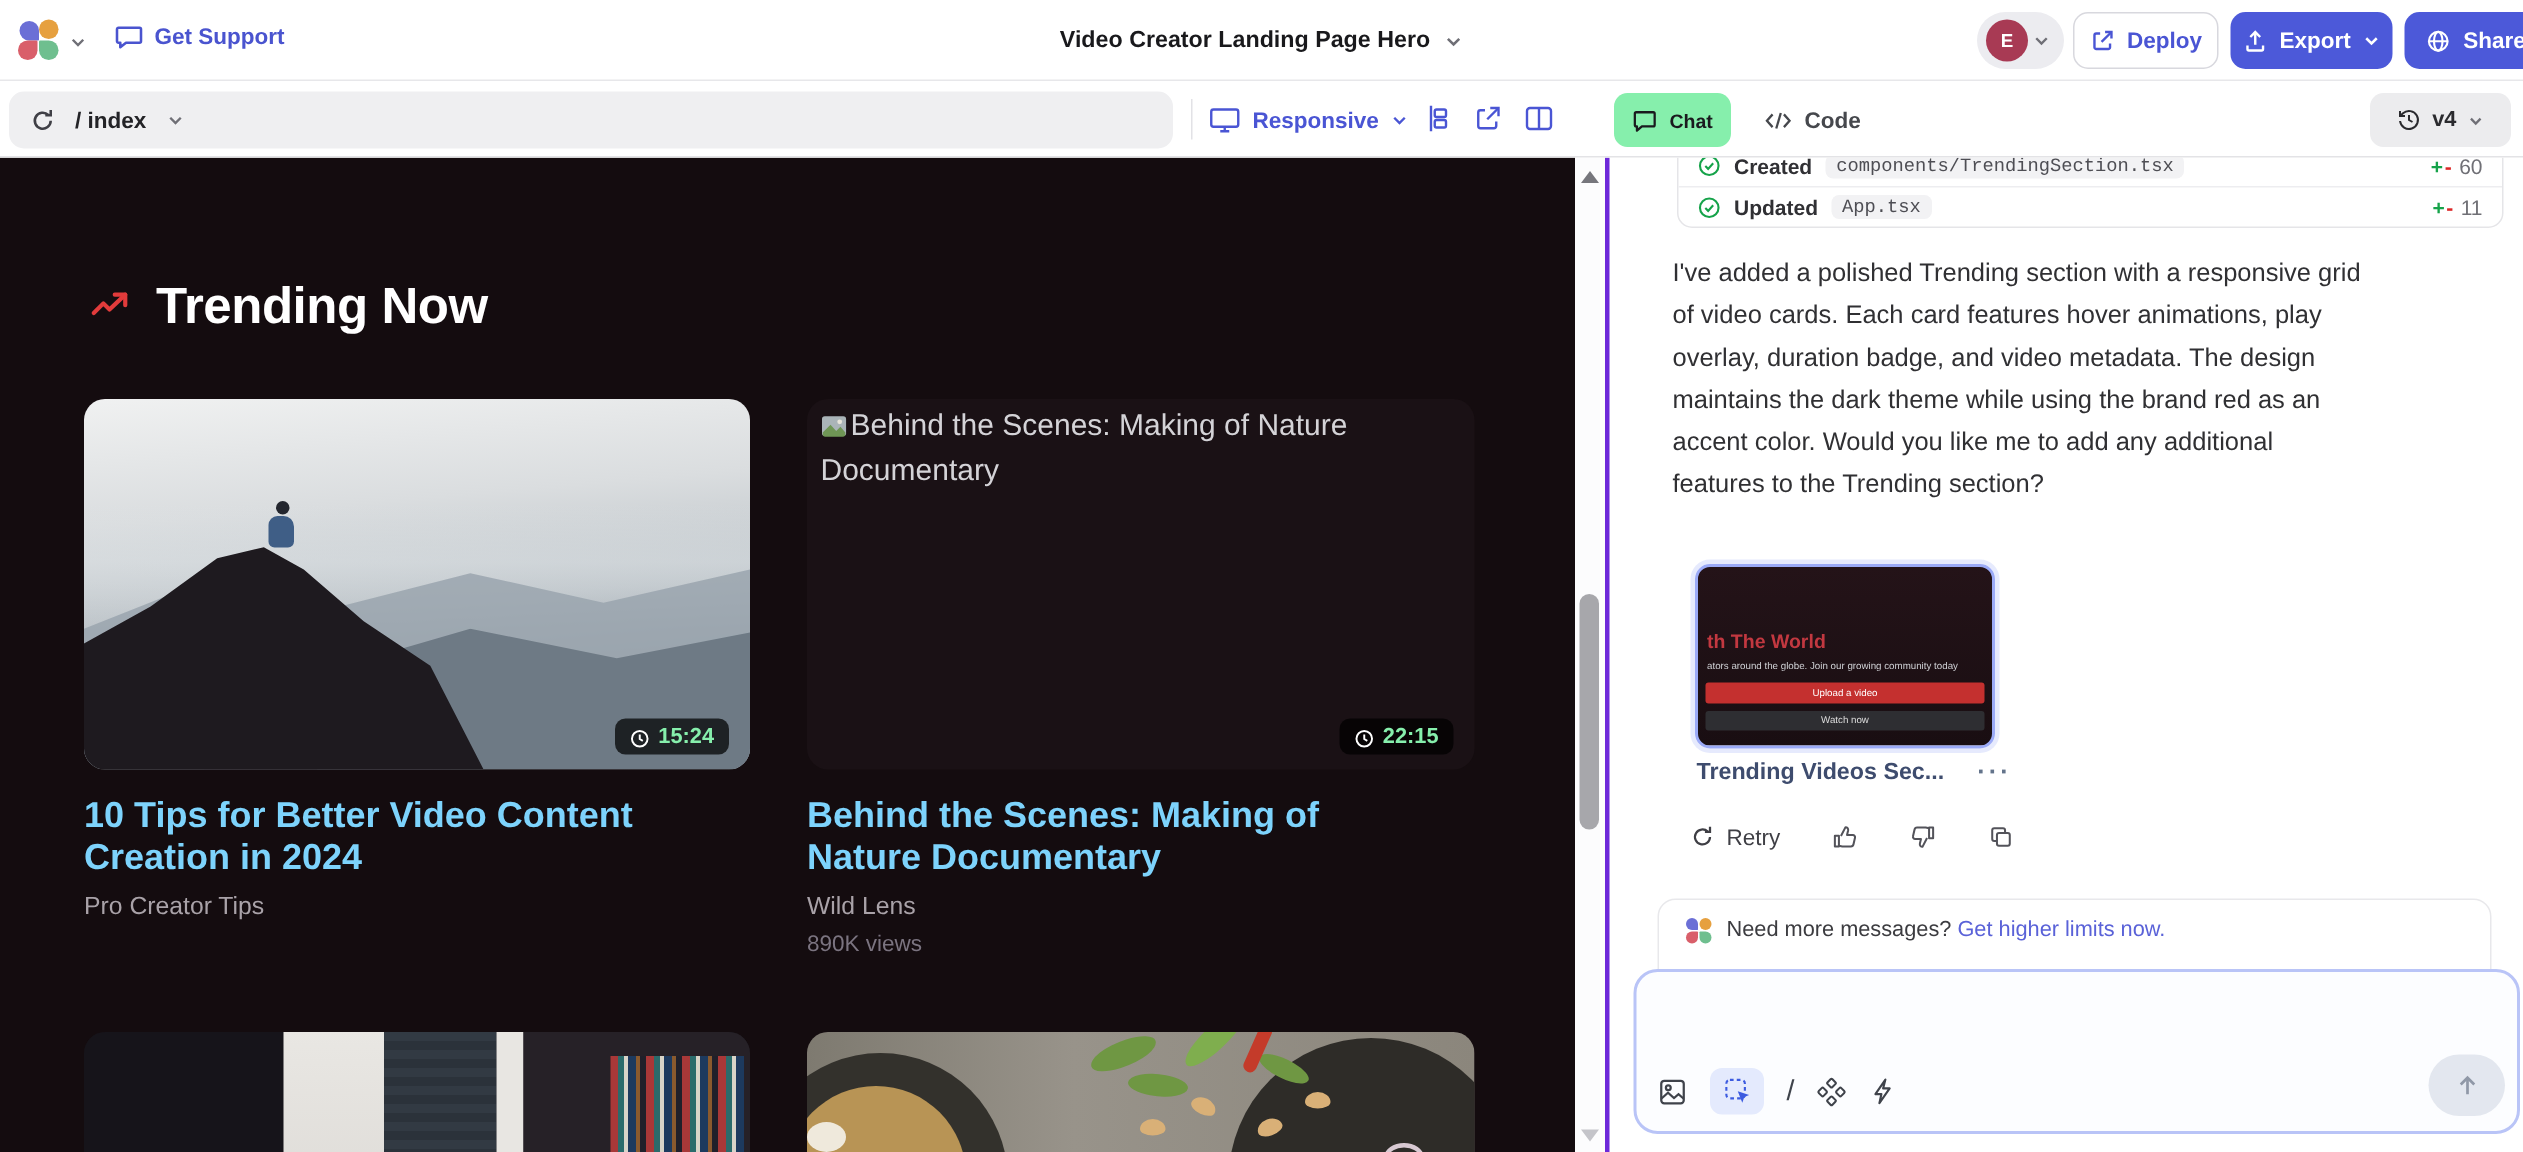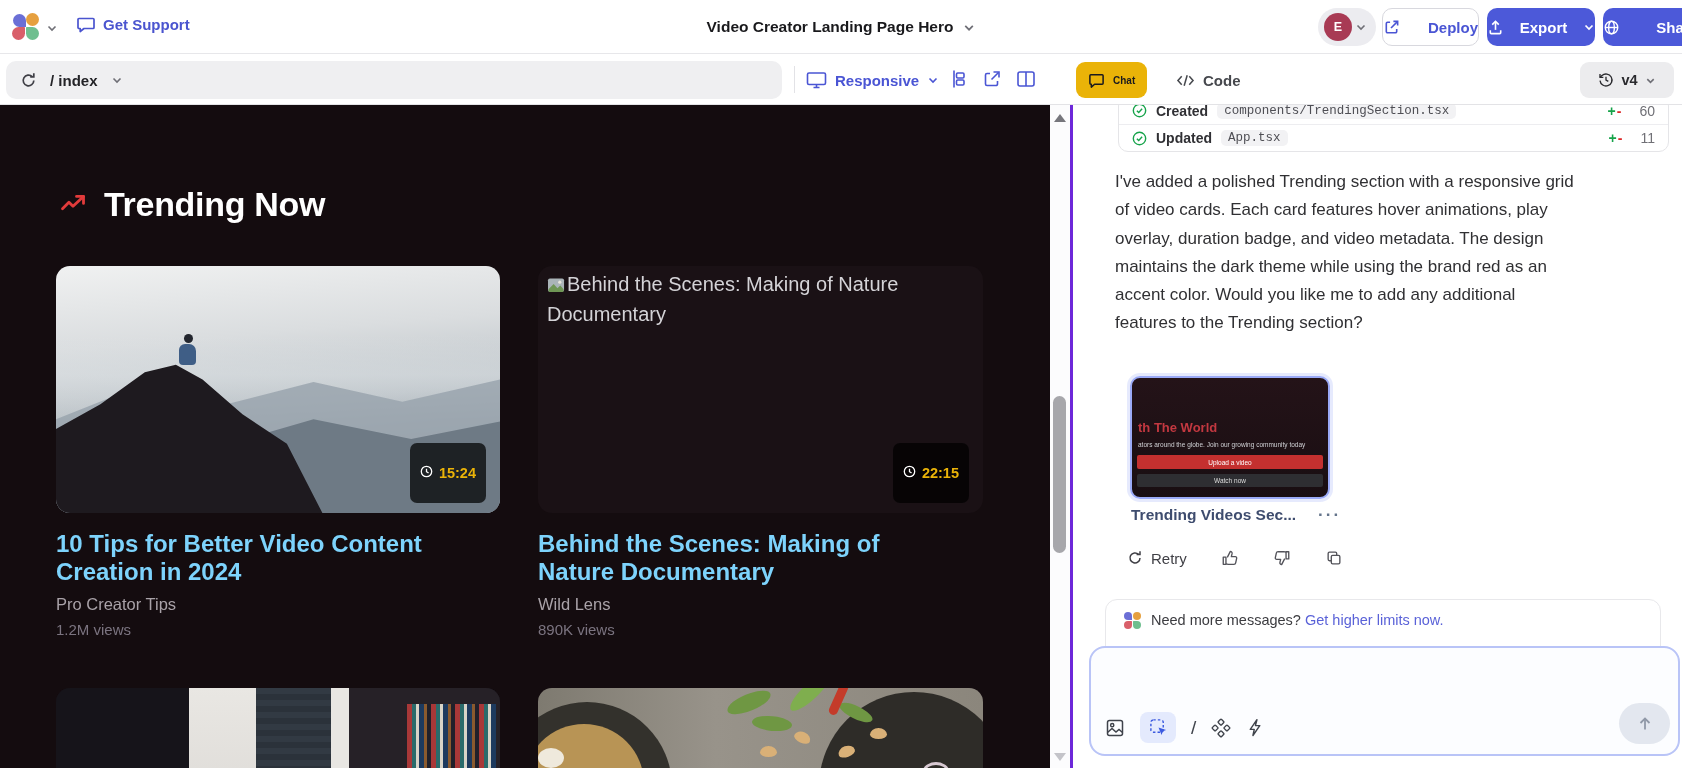--- a/index.html
+++ b/index.html
@@ -15,42 +15,42 @@
   .lg1 { left:1px; top:1px; background:#6b6fd6; border-radius:50% 50% 4% 50%; }
   .lg2 { left:14px; top:0; background:#e6a03f; border-radius:50%; }
   .lg3 { left:0; top:14px; background:#d95f6a; border-radius:50% 6% 50% 50%; }
   .lg4 { left:14px; top:14px; background:#6fbf8f; border-radius:6% 50% 50% 50%; }
   .chev { color:#6f6f76; }
   .support { position:absolute; left:76px; top:14px; display:flex; align-items:center; gap:7px; color:#4a54cf; font-size:15px; font-weight:600; cursor:pointer; }
   .titlegrp { position:absolute; left:50%; top:0; height:54px; transform:translateX(-50%); display:flex; align-items:center; gap:9px; }
   .ptitle { font-size:15.5px; font-weight:700; color:#19191c; }
   .avpill { position:absolute; left:1318px; top:8px; width:58px; height:38px; background:#ececf0; border-radius:19px; display:flex; align-items:center; padding:0 6px; gap:3px; cursor:pointer; }
   .avatar { width:28px; height:28px; border-radius:50%; background:#a83a54; color:#fff; font-size:12.5px; font-weight:700; display:flex; align-items:center; justify-content:center; }
-  .btn { position:absolute; top:8px; height:38px; border-radius:10px; display:flex; align-items:center; justify-content:space-between; gap:8px; font-size:15px; font-weight:600; cursor:pointer; }
+  .btn { position:absolute; top:8px; height:38px; border-radius:10px; display:flex; align-items:center; justify-content:center; gap:8px; font-size:15px; font-weight:600; cursor:pointer; }
   .btn-outline { background:#fff; border:1px solid #d8d8de; color:#4a55d4; }
   .btn-fill { background:#4c59d9; color:#ffffff; }
 
   
   .toolbar { position:absolute; left:0; top:54px; width:1682px; height:51px; background:#fff; border-bottom:1px solid #e3e3e6; z-index:4; }
   .urlbar { position:absolute; left:6px; top:7px; width:776px; height:38px; background:#efeff1; border-radius:10px; display:flex; align-items:center; padding:0 14px; gap:13px; cursor:text; }
   .urlpath { font-size:15px; font-weight:700; color:#232327; }
   .vdiv { position:absolute; top:12px; width:1px; height:27px; background:#e2e2e6; }
   .respgrp { position:absolute; left:806px; top:8px; display:flex; align-items:center; gap:8px; color:#4a55d4; font-size:15px; font-weight:600; height:36px; cursor:pointer; }
   .tico { position:absolute; top:15px; color:#4a55d4; cursor:pointer; }
   .tabpill { position:absolute; top:8px; height:36px; border-radius:9px; display:flex; align-items:center; gap:8px; padding:0 12px; cursor:pointer; }
-  .tab-active { background:#eab308; color:#1a1a1e; font-size:10px; font-weight:700; }
+  .tab-active { background:#86efac; color:#1a1a1e; font-size:13px; font-weight:700; }
   .tab-idle { color:#46484d; font-size:15px; font-weight:700;align-items:center; }
   .verpill { position:absolute; left:1580px; top:8px; width:94px; height:36px; background:#ececee; border-radius:9px; display:flex; align-items:center; justify-content:center; gap:7px; color:#2a2a2e; font-size:14.5px; font-weight:700; cursor:pointer; }
 
   
   .preview { position:absolute; left:0; top:105px; width:1050px; height:725px; background:#140c0f; overflow:hidden; }
   .trhead { position:absolute; left:58px; top:76px; display:flex; align-items:center; gap:16px; height:46px; }
   .trtitle { color:#fff; font-size:34px; font-weight:700; letter-spacing:-.3px; }
   .thumb { position:absolute; width:444px; height:247px; border-radius:14px; overflow:hidden; background:#1a1115; cursor:pointer; }
-  .badge { position:absolute; right:14px; bottom:10px; background:rgba(0,0,0,.72); border-radius:7px; padding:22px 10px; display:flex; align-items:flex-start; gap:6px; color:#eab308; font-size:14.5px; font-weight:600; }
+  .badge { position:absolute; right:14px; bottom:10px; background:rgba(0,0,0,.72); border-radius:7px; padding:4px 10px; display:flex; align-items:flex-end; gap:6px; color:#86efac; font-size:14.5px; font-weight:600; }
   .meta { position:absolute; width:440px; }
   .vtitle { color:#7dd3fc; font-size:24px; font-weight:700; line-height:28px; }
   .vchan { color:#a9a2a8; font-size:16.5px; margin-top:9px; }
   .vviews { color:#7b7480; font-size:15px; margin-top:7px; }
   .altrow { position:absolute; left:9px; top:4px; width:370px; color:#d4d3d7; font-size:20px; line-height:29.5px; }
   .altrow svg { display:inline-block; vertical-align:-3px; margin-right:1px; }
   
   .ph { position:absolute; inset:0; }
   .ph-sky { background:linear-gradient(175deg,#f0f1f1 0%,#dadddf 30%,#bcc3c8 55%,#98a1a9 75%,#7e8790 100%); }
   .ph-ridge1 { background:#9aa5ae; clip-path:polygon(0 62%,14% 52%,34% 58%,58% 47%,78% 55%,100% 46%,100% 100%,0 100%); opacity:.85; }
@@ -87,21 +87,21 @@
   
   .chat { position:absolute; left:1070px; top:105px; width:612px; height:663px; background:#fff; border-left:3px solid #6d28d9; overflow:hidden; }
   .chg-card { position:absolute; left:45px; top:-9px; width:551px; border:1px solid #e5e5e8; border-radius:10px; background:#fff; }
   .chg-row { height:27px; display:flex; align-items:center; gap:9px; padding:0 13px; }
   .chg-row + .chg-row { border-top:1px solid #ededf0; }
   .chg-act { font-size:14px; font-weight:600; color:#303034; }
   .chg-file { font-family:"Liberation Mono","DejaVu Sans Mono",monospace; font-size:12.5px; color:#4e4e54; background:#f2f2f4; border-radius:5px; padding:1px 7px; }
   .chg-diff { margin-left:auto; font-size:14px; display:flex; gap:1px; align-items:center; }
   .dp { color:#16a34a; font-weight:700; }
   .dm { color:#dc2626; font-weight:700; }
-  .dc { color:#707076; margin-left:17px; }
+  .dc { color:#707076; margin-left:4px; }
   .msg { position:absolute; left:42px; top:63px; width:548px; font-size:17px; line-height:28.3px; color:#303033; white-space:pre-line; }
   .attach { position:absolute; left:57px; top:271px; width:200px; height:123px; border:2px solid #9baaf7; border-radius:10px; background:linear-gradient(180deg,#241318,#190e12); box-shadow:0 0 0 3px rgba(155,170,247,.25); overflow:hidden; cursor:pointer; }
   .mt-head { position:absolute; left:6px; top:42px; color:#c23840; font-size:13px; font-weight:800; white-space:nowrap; }
   .mt-sub { position:absolute; left:6px; top:63px; color:#cfd0d4; font-size:6.5px; white-space:nowrap; }
   .mt-btn1 { position:absolute; left:5px; right:5px; top:77px; height:14px; background:#c4302f; border-radius:2px; color:#fff; font-size:6.5px; display:flex; align-items:center; justify-content:center; }
   .mt-btn2 { position:absolute; left:5px; right:5px; top:96px; height:13px; background:#2e2e32; border-radius:2px; color:#ddd; font-size:6.5px; display:flex; align-items:center; justify-content:center; }
   .cap { position:absolute; left:58px; top:400px; display:flex; align-items:center; gap:22px; }
   .caplabel { color:#3e4c6e; font-size:15.5px; font-weight:700; }
   .capdots { color:#64748b; font-size:17px; font-weight:800; letter-spacing:2px; cursor:pointer; }
   .actrow { position:absolute; left:54px; top:444px; display:flex; align-items:center; gap:34px; color:#4c4c52; }
@@ -309,21 +309,20 @@
               <circle cx="7" cy="7" r="5.6"></circle>
               <path d="M7 4v3.2l2.2 1.3"></path>
             </svg>
         </span>
         <span>15:24</span>
       </div>
     </div>
     <div class="meta" style="left:56px;top:425px;width:430px;">
       <div class="vtitle">10 Tips for Better Video Content Creation in 2024</div>
       <div class="vchan">Pro Creator Tips</div>
-      <div class="vviews">1.2M views</div>
     </div>
 
     <div class="thumb" style="left:538px;top:161px;width:445px;">
       <div class="altrow">
         <svg width="19" height="17" viewBox="0 0 20 18">
             <rect x="1" y="1.5" width="17" height="14" rx="2" fill="#aab4b8"></rect>
             <path d="M1.5 13 7 7.5l4 4.5 3-3 3.5 4v1.5a1.5 1.5 0 0 1-1.5 1.5H3a1.5 1.5 0 0 1-1.5-1.5z" fill="#6f9655"></path>
             <circle cx="13.5" cy="5.5" r="1.7" fill="#e8e5da"></circle>
           </svg><span>Behind the Scenes: Making of Nature Documentary</span>
       </div>

